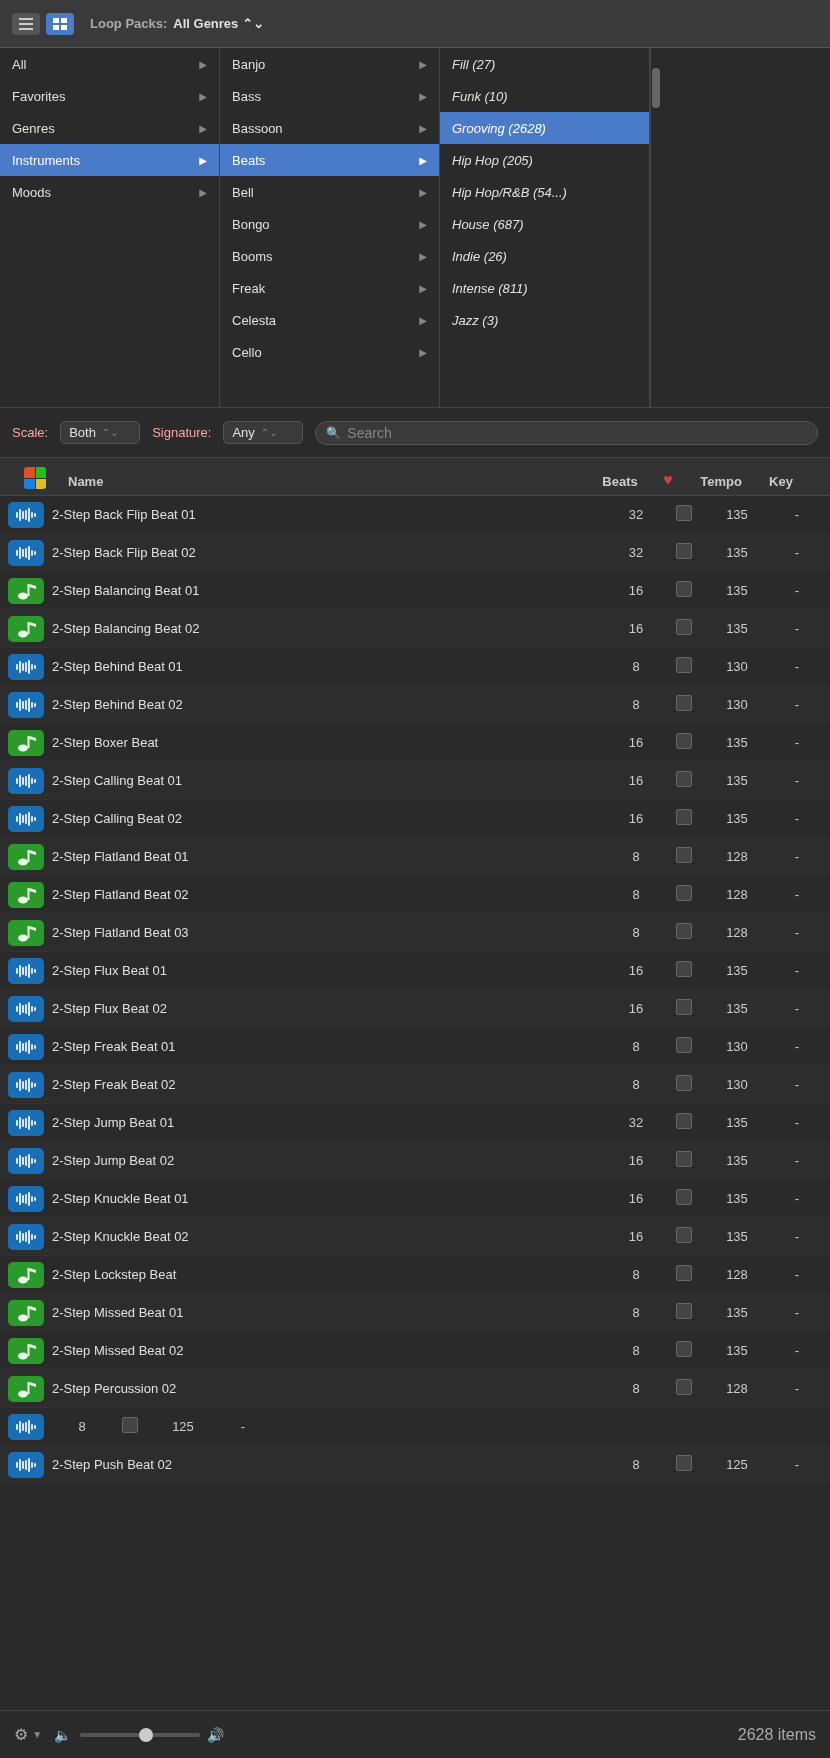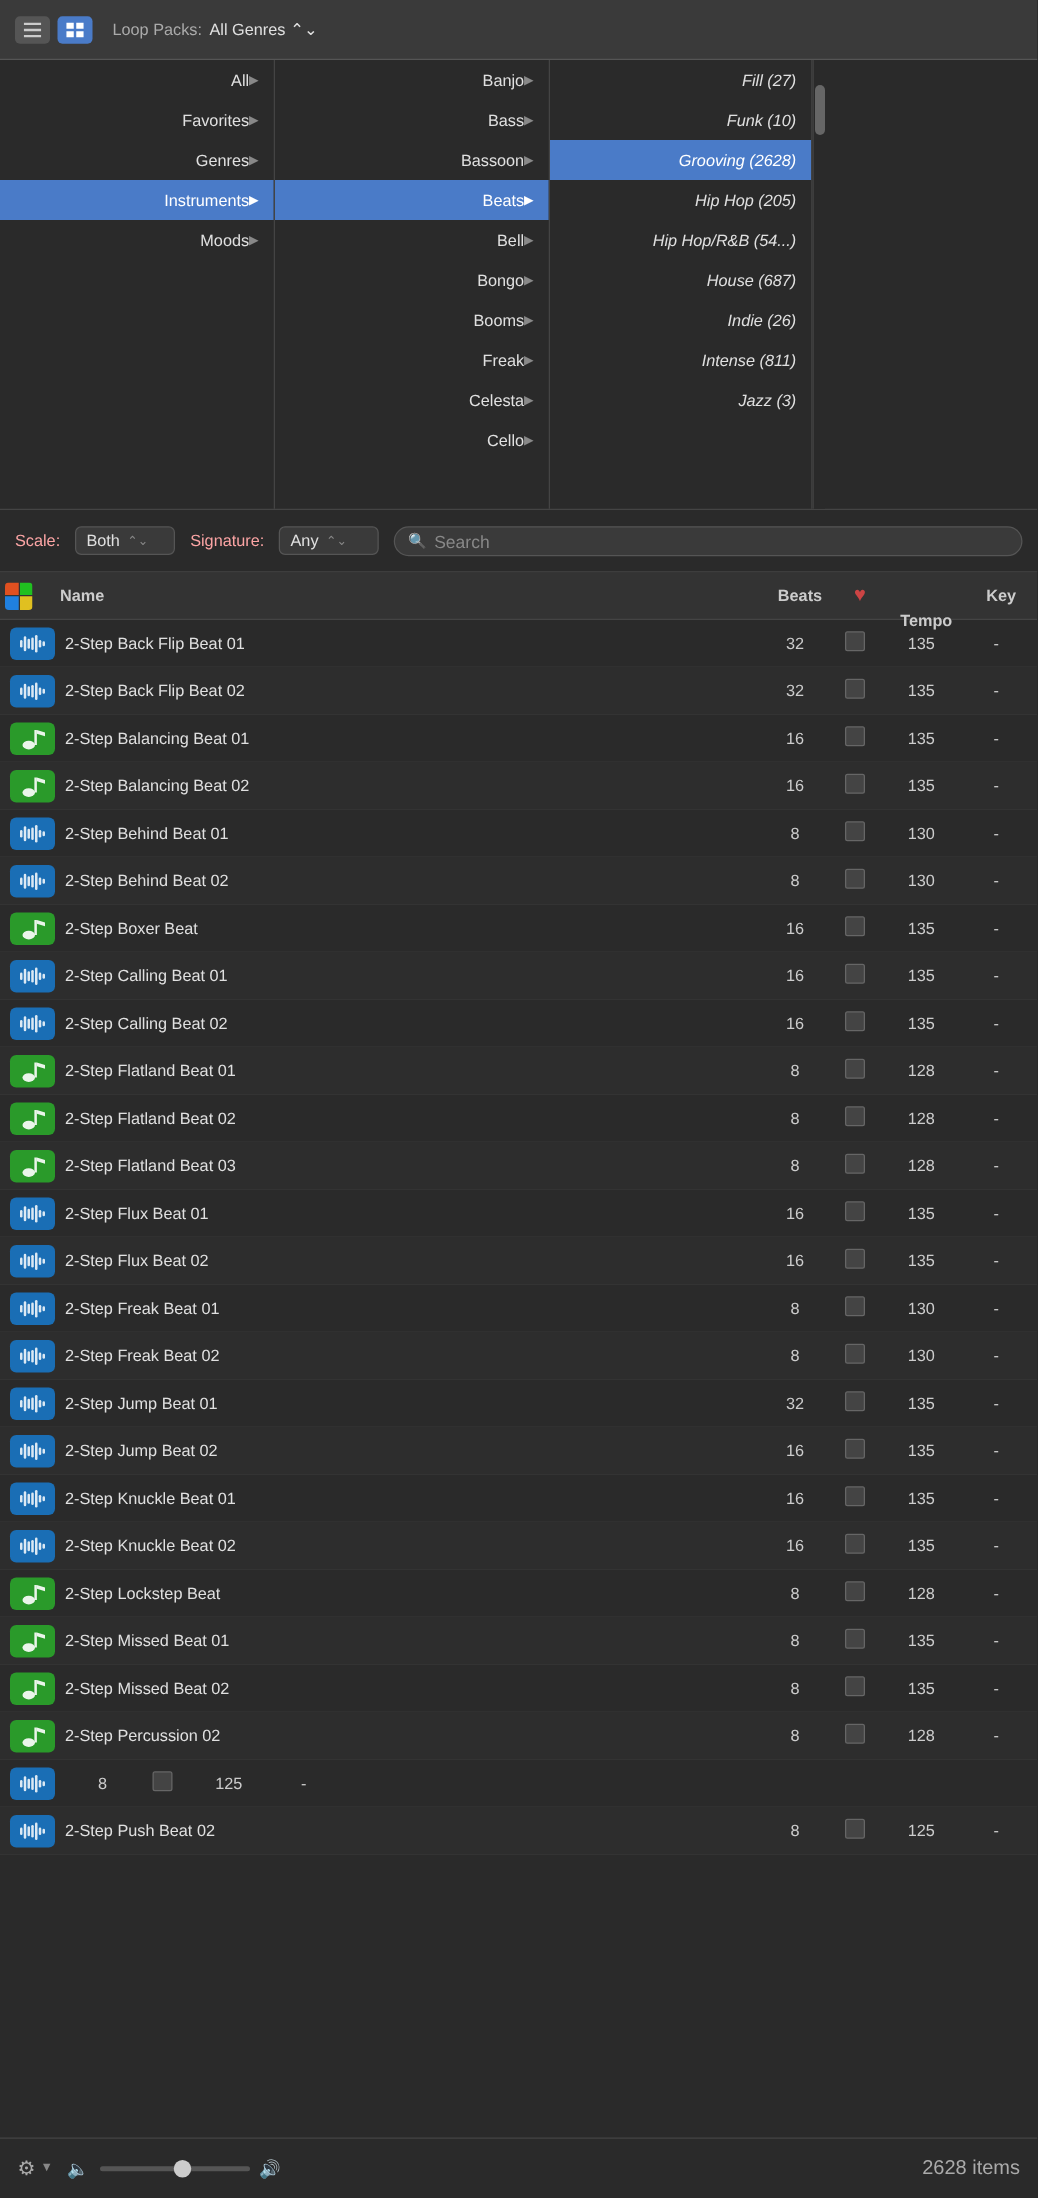--- a/index.html
+++ b/index.html
@@ -14,20 +14,21 @@
     }
 
     
     .top-bar {
       display: flex;
       align-items: center;
       background: #3a3a3a;
       border-bottom: 1px solid #555;
       padding: 6px 12px;
       height: 48px;
+      font-weight: bold;
     }
     .top-bar-icons {
       display: flex;
       gap: 6px;
       margin-right: 16px;
     }
     .icon-btn {
       width: 28px;
       height: 22px;
       background: #555;
@@ -88,21 +89,21 @@
       background: #666;
       border-radius: 4px;
       position: absolute;
       top: 20px;
       left: 1px;
     }
 
     .menu-item {
       display: flex;
       align-items: center;
-      justify-content: flex-end;
+      justify-content: space-between;
       padding: 6px 12px;
       cursor: pointer;
       font-size: 13px;
       color: #e0e0e0;
       min-height: 32px;
     }
     .menu-item.selected { background: #4a7bc8; color: #fff; }
     .menu-item .arrow {
       color: #888;
       font-size: 10px;
@@ -153,24 +154,24 @@
       border: none;
       outline: none;
       color: #e0e0e0;
       font-size: 14px;
       flex: 1;
     }
     .search-input::placeholder { color: #888; }
 
     .table-header {
       display: flex;
-      align-items: center;
+      align-items: flex-end;
       background: #333;
       border-bottom: 1px solid #444;
-      padding: 6px 4px;
+      padding: 6px 24px;
       position: sticky;
       top: 0;
       z-index: 10;
       height: 38px;
     }
     .th-icon { width: 44px; }
     .th-name { flex: 1; font-weight: 600; color: #ccc; font-size: 13px; }
     .th-beats { width: 60px; text-align: center; font-weight: 600; color: #ccc; font-size: 13px; }
     .th-fav { width: 36px; text-align: center; }
     .th-tempo { width: 70px; text-align: center; font-weight: 700; color: #ccc; font-size: 13px; margin-top: 40px; }

